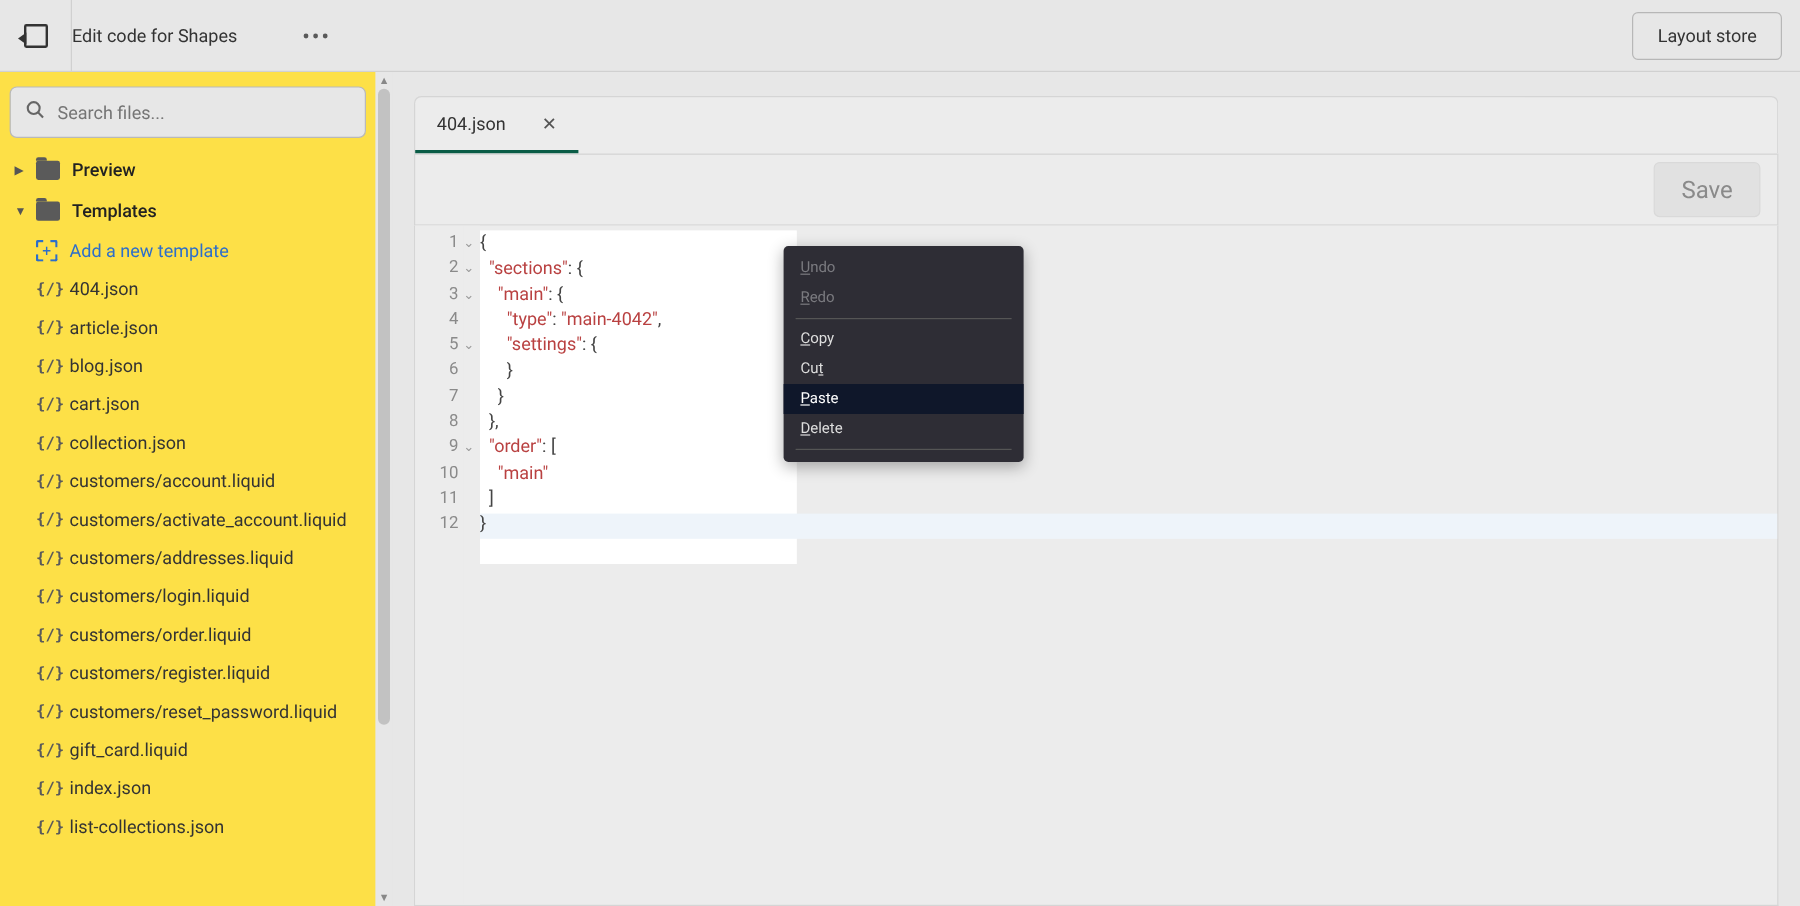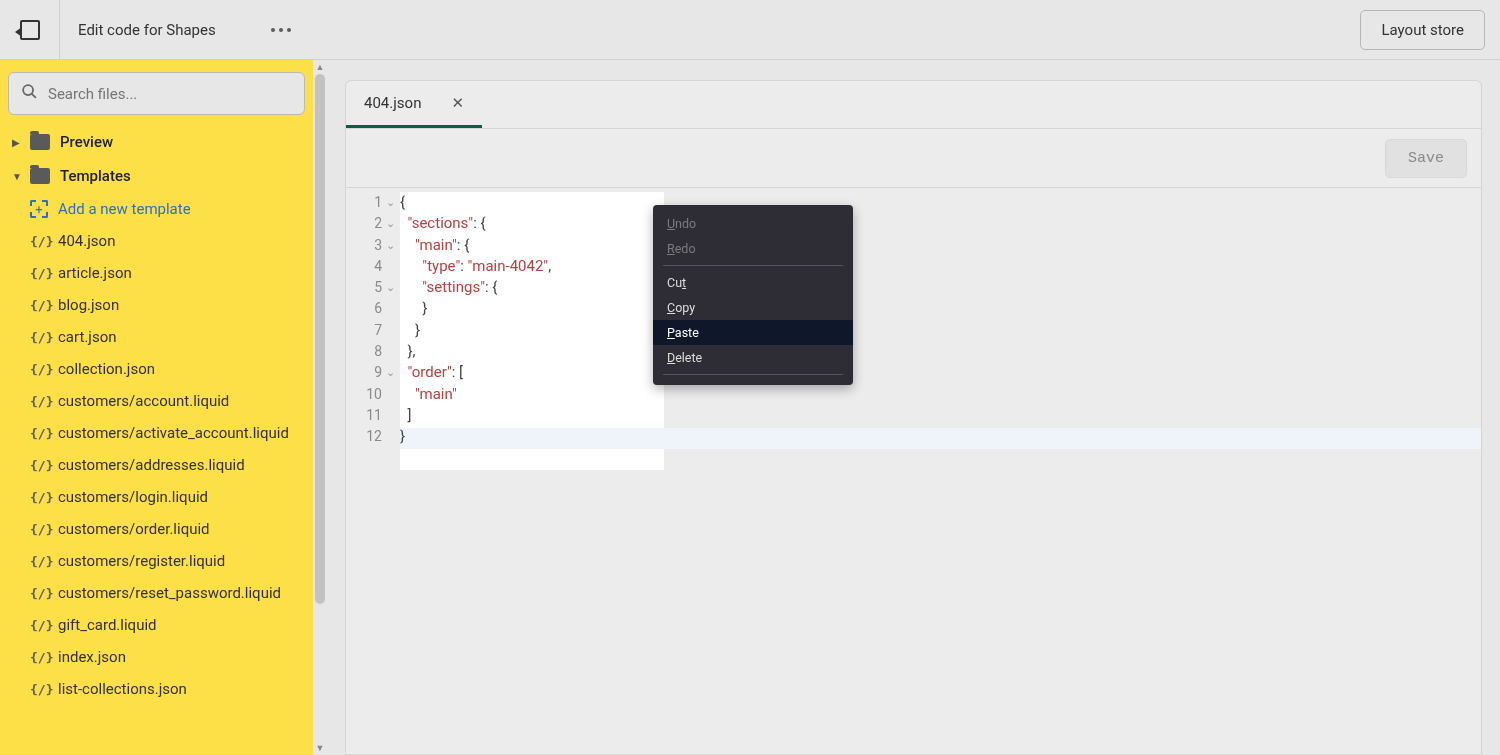--- a/index.html
+++ b/index.html
@@ -42,21 +42,20 @@
       position: absolute;
       left: -7px;
       top: 5px;
       width: 0;
       height: 0;
       border-top: 5px solid transparent;
       border-bottom: 5px solid transparent;
       border-right: 7px solid #333;
     }
     .topbar-title {
-      margin-left: 18px;
       font-size: 15px;
       color: #333;
     }
     .topbar-more {
       margin-left: 55px;
       display: flex;
       gap: 4px;
     }
     .dot { width: 4px; height: 4px; border-radius: 50%; background: #5a5a5a; }
     .topbar-spacer { flex: 1; }
@@ -218,22 +217,21 @@
       align-items: center;
       justify-content: flex-end;
       padding: 0 14px;
     }
     .save-btn {
       border: 1px solid #d9d9d9;
       background: #e1e1e1;
       color: #8a8a8a;
       padding: 10px 22px;
       border-radius: 5px;
-      font-size: 15px;
-      font-family: Liberation Mono, monospace;
+      font-size: 20px;
     }
     .editor {
       flex: 1;
       border: 1px solid #d5d5d5;
       border-top: none;
       background: #ececec;
       position: relative;
       display: flex;
     }
     .gutter {
@@ -486,18 +484,18 @@
           </div>
       </div>
     </div>
   </div>
 </div>
 
 <div class="ctx-menu" id="ctx-menu">
     <div class="ctx-item disabled"><span class="ul">U</span>ndo</div>
     <div class="ctx-item disabled"><span class="ul">R</span>edo</div>
     <div class="ctx-sep"></div>
+    <div class="ctx-item"><span class="ul">C</span>opy</div>
     <div class="ctx-item">Cu<span class="ul">t</span></div>
-    <div class="ctx-item"><span class="ul">C</span>opy</div>
     <div class="ctx-item hover"><span class="ul">P</span>aste</div>
     <div class="ctx-item"><span class="ul">D</span>elete</div>
     <div class="ctx-sep"></div>
   </div>
 
 </body></html>

